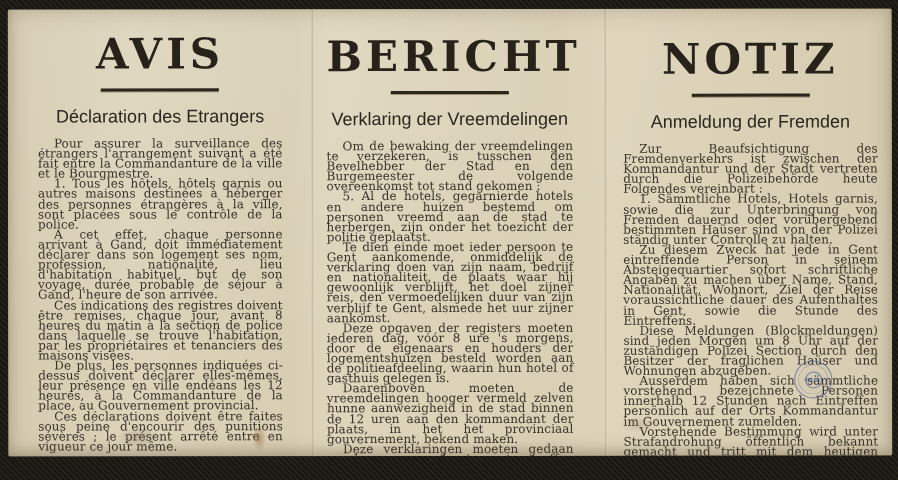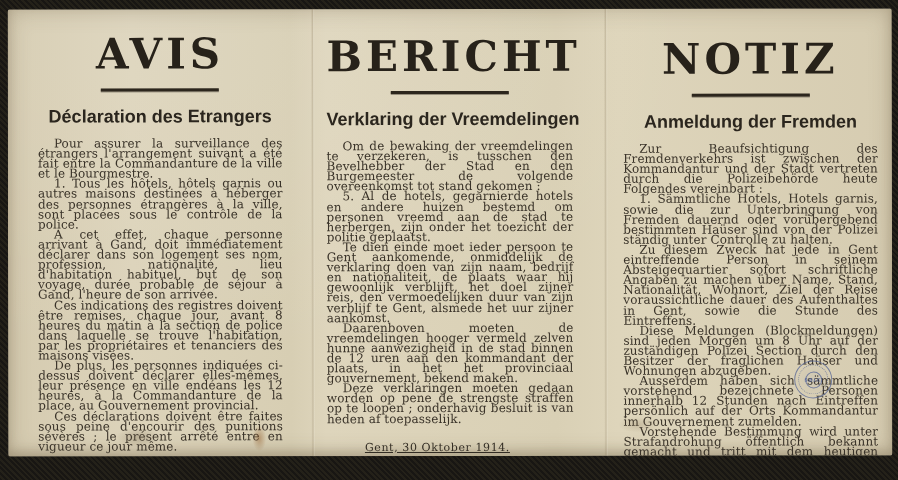--- a/index.html
+++ b/index.html
@@ -32,21 +32,21 @@
   .column{width:33.33%;box-sizing:border-box;padding:24px 20px 12px 30px;}
   .column.mid{margin-top:3px;padding:24px 24px 0 24px;}
   .column.right{margin-top:6px;padding:24px 14px 0 26px;}
 
   .headline{
     text-align:center;font-weight:bold;font-size:42px;line-height:1.0;
     letter-spacing:4px;color:#27221a;font-family:"DejaVu Serif",serif;
   }
   .headline-rule{width:118px;height:3px;background:#2c261d;margin:13px auto 15px auto;box-shadow:0 1px 0 rgba(44,38,29,0.4);}
   .subheading{
-    text-align:center;font-family:"Liberation Sans",sans-serif;font-weight:bold;
+    text-align:center;font-family:"Liberation Sans",sans-serif;font-weight:normal;
     font-size:18px;color:#2b261e;white-space:nowrap;margin:0 0 11px 0;
   }
   .bodytext p{
     margin:0;font-size:12px;line-height:10.1px;text-align:justify;
     text-indent:16px;color:#3a3329;letter-spacing:0.1px;
   }
   .dateline{margin-top:17px;padding-left:38px;font-size:11px;letter-spacing:0.6px;color:#332d24;text-decoration:underline;}
   .signatures{display:flex;justify-content:space-between;margin-top:17px;padding:0 10px;}
   .sig{text-align:center;}
   .sig-title{font-size:7.5px;font-weight:bold;letter-spacing:0.3px;color:#332d24;}
@@ -100,20 +100,21 @@
     </div>
 
     <div class="column mid">
       <div class="headline">BERICHT</div>
       <div class="headline-rule"></div>
       <div class="subheading">Verklaring der Vreemdelingen</div>
       <div class="bodytext">
         <p>Om de bewaking der vreemdelingen te verzekeren, is tusschen den Bevelhebber der Stad en den Burgemeester de volgende overeenkomst tot stand gekomen :</p>
         <p>5. Al de hotels, gegarnierde hotels en andere huizen bestemd om personen vreemd aan de stad te herbergen, zijn onder het toezicht der politie geplaatst.</p>
         <p>Te dien einde moet ieder persoon te Gent aankomende, onmiddelijk de verklaring doen van zijn naam, bedrijf en nationaliteit, de plaats waar hij gewoonlijk verblijft, het doel zijner reis, den vermoedelijken duur van zijn verblijf te Gent, alsmede het uur zijner aankomst.</p>
+        <p>Deze opgaven der registers moeten iederen dag, vóór 8 ure 's morgens, door de eigenaars en houders der logementshuizen besteld worden aan de politieafdeeling, waarin hun hotel of gasthuis gelegen is.</p>
         <p>Daarenboven moeten de vreemdelingen hooger vermeld zelven hunne aanwezigheid in de stad binnen de 12 uren aan den kommandant der plaats, in het het provinciaal gouvernement, bekend maken.</p>
         <p>Deze verklaringen moeten gedaan worden op pene de strengste straffen op te loopen ; onderhavig besluit is van heden af toepasselijk.</p>
       </div>
       <div class="dateline">Gent, 30 Oktober 1914.</div>
 
     </div>
 
     <div class="column right">
       <div class="headline">NOTIZ</div>
       <div class="headline-rule"></div>

